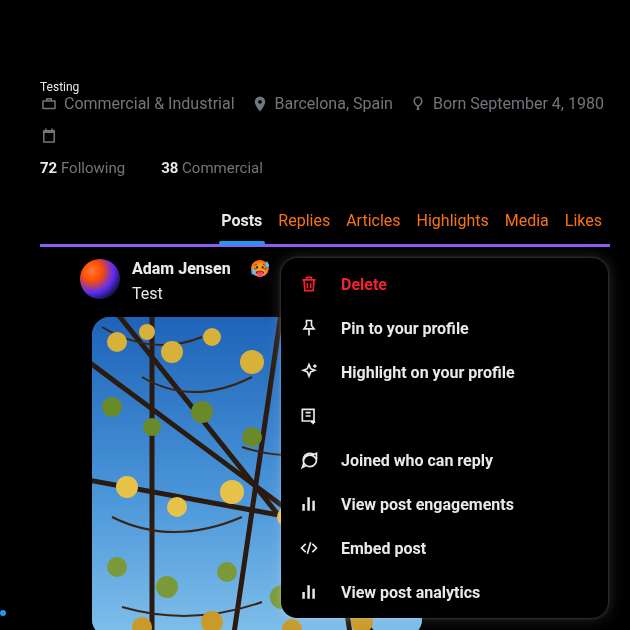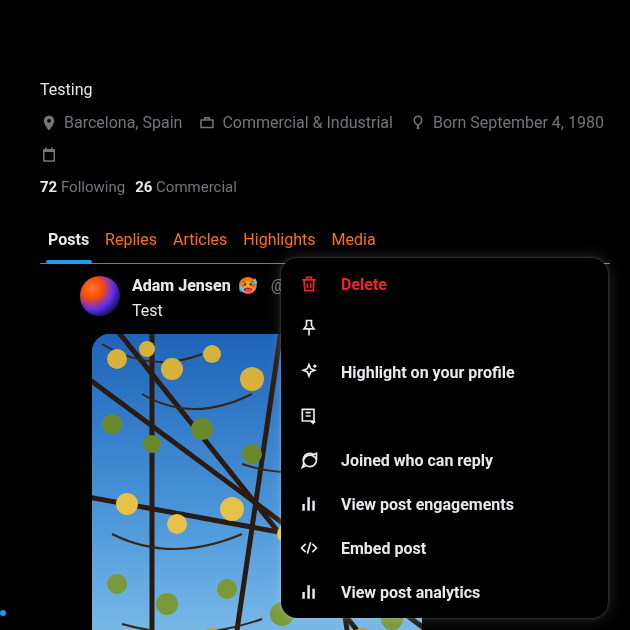--- a/index.html
+++ b/index.html
@@ -12,52 +12,51 @@
     font-family: -apple-system, BlinkMacSystemFont, "Segoe UI", Roboto, Helvetica, Arial, sans-serif;
     overflow: hidden;
     position: relative;
   }
   .profile {
     padding-left: 40px;
     padding-right: 20px;
     padding-top: 80px;
   }
   .bio {
-    font-size: 16px;
+    font-size: 12px;
     color: #e7e9ea;
-    margin-bottom: 14px;
   }
   .meta-row {
     display: flex;
     flex-wrap: wrap;
     gap: 14px 16px;
     color: #71767b;
     font-size: 16px;
     margin-bottom: 6px;
   }
   .meta-item {
     display: inline-flex;
     align-items: center;
     gap: 6px;
     color: #71767b;
   }
   .meta-item svg { width: 18px; height: 18px; fill: #71767b; flex: 0 0 auto; }
   .follow-row {
     display: flex;
-    gap: 10px;
+    gap: 36px;
     font-size: 15px;
     color: #71767b;
     margin-top: 14px;
     margin-bottom: 18px;
   }
   .follow-item strong { color: #e7e9ea; font-weight: 700; }
   .tabs {
     display: flex;
-    justify-content: flex-start;
-    border-bottom: 1px solid #8b5cf6;
+    justify-content: flex-end;
+    border-bottom: 3px solid #8b5cf6;
     padding: 0 0px;
   }
   .tab {
     padding: 16px 8px 14px;
     font-size: 16px;
     font-weight: 400;
     color: #f97316;
     position: relative;
     cursor: pointer;
   }
@@ -82,21 +81,21 @@
   }
   .avatar {
     width: 40px; height: 40px; border-radius: 999px;
     background: radial-gradient(circle at 30% 30%, #ff7a3a 0%, #ff4d00 25%, #5b2df5 55%, #0a1030 80%);
     margin-right: 12px;
     flex: 0 0 auto;
   }
   .post-head {
     display: flex;
     align-items: center;
-    gap: 8px;
+    gap: 20px;
     font-size: 16px;
   }
   .display-name { font-weight: 800; color: #e7e9ea; }
   .emoji { font-size: 16px; }
   .handle { color: #71767b; margin-left: 4px; }
   .post-text { margin-top: 6px; font-size: 16px; color: #e7e9ea; }
   .media-card {
     margin-top: 14px;
     margin-left: 52px;
     width: 330px;
@@ -145,60 +144,61 @@
 </style>
 </head>
 <body>
 
 <div class="profile">
   <div class="bio">Testing</div>
 
   <div class="meta-row">
     <span class="meta-item">
       <svg viewBox="0 0 24 24">
+          <path d="M9 4h6a1 1 0 0 1 1 1v2h4a1 1 0 0 1 1 1v10a1 1 0 0 1-1 1H4a1 1 0 0 1-1-1V8a1 1 0 0 1 1-1h4V5a1 1 0 0 1 1-1zm1 3h4V6h-4v1zM5 9v8h14V9H5z"></path>
+        </svg>
+      <span>Commercial &amp; Industrial</span>
+    </span>
+    <span class="meta-item">
+      <svg viewBox="0 0 24 24">
           <path d="M12 2a7 7 0 0 0-7 7c0 5 7 13 7 13s7-8 7-13a7 7 0 0 0-7-7zm0 9.5A2.5 2.5 0 1 1 14.5 9 2.5 2.5 0 0 1 12 11.5z"></path>
         </svg>
       <span>Barcelona, Spain</span>
-    </span>
-    <span class="meta-item">
-      <svg viewBox="0 0 24 24">
-          <path d="M9 4h6a1 1 0 0 1 1 1v2h4a1 1 0 0 1 1 1v10a1 1 0 0 1-1 1H4a1 1 0 0 1-1-1V8a1 1 0 0 1 1-1h4V5a1 1 0 0 1 1-1zm1 3h4V6h-4v1zM5 9v8h14V9H5z"></path>
-        </svg>
-      <span>Commercial &amp; Industrial</span>
     </span>
     <span class="meta-item">
       <svg viewBox="0 0 24 24">
           <path d="M12 2a6 6 0 0 0-6 6c0 3.5 2.5 6.5 5 7.7l-1 4.3h4l-1-4.3c2.5-1.2 5-4.2 5-7.7a6 6 0 0 0-6-6zm0 2a4 4 0 0 1 4 4c0 2.7-2.3 5.3-4 6-1.7-.7-4-3.3-4-6a4 4 0 0 1 4-4z"></path>
         </svg>
       <span>Born September 4, 1980</span>
     </span>
     <span class="meta-item">
       <svg viewBox="0 0 24 24">
           <path d="M7 2v2H5a1 1 0 0 0-1 1v15a1 1 0 0 0 1 1h14a1 1 0 0 0 1-1V5a1 1 0 0 0-1-1h-2V2h-2v2H9V2H7zm-1 6h12v11H6V8z"></path>
         </svg>
     </span>
   </div>
 
   <div class="follow-row">
     <span class="follow-item">
       <strong>72</strong>
       <span> </span><span>Following</span>
     </span>
     <span class="follow-item">
-      <strong>26</strong>
+      <strong>38</strong>
       <span> </span><span>Commercial</span>
     </span>
   </div>
 
   <div class="tabs">
     <div class="tab active">Posts</div>
     <div class="tab">Replies</div>
     <div class="tab">Articles</div>
     <div class="tab">Highlights</div>
     <div class="tab">Media</div>
+    <div class="tab">Likes</div>
   </div>
 
   <div class="post-area">
     <div class="avatar"></div>
     <div>
       <div class="post-head">
         <span class="display-name">Adam Jensen</span>
           <span class="emoji">🥵</span>
         <span class="handle">@AdamJ2</span>
       </div>
@@ -284,20 +284,21 @@
   <div class="menu-item danger stroke">
     <svg viewBox="0 0 24 24">
         <path d="M4 7h16M9 7V4h6v3M6 7l1 13h10l1-13M10 11v6M14 11v6"></path>
       </svg>
     <span>Delete</span>
   </div>
   <div class="menu-item stroke">
     <svg viewBox="0 0 24 24">
         <path d="M9 3h6v6l3 4H6l3-4V3zM12 13v8"></path>
       </svg>
+    <span>Pin to your profile</span>
   </div>
   <div class="menu-item stroke">
     <svg viewBox="0 0 24 24">
         <path d="M12 3l2 5 5 2-5 2-2 5-2-5-5-2 5-2 2-5zM19 3v4M17 5h4"></path>
       </svg>
     <span>Highlight on your profile</span>
   </div>
   <div class="menu-item stroke">
     <svg viewBox="0 0 24 24">
         <path d="M4 4h14v14H4z M8 8h6 M8 12h6 M17 17v5 M14.5 19.5h5"></path>

